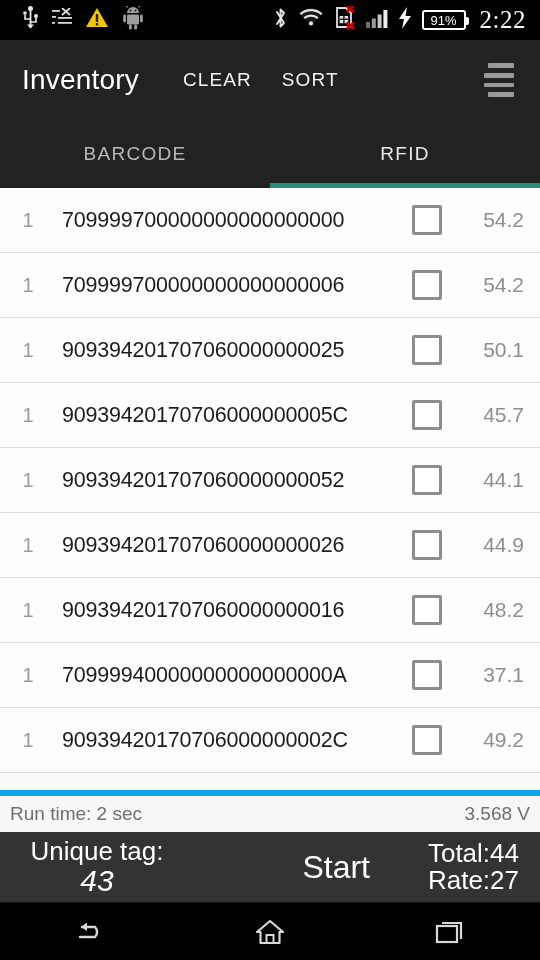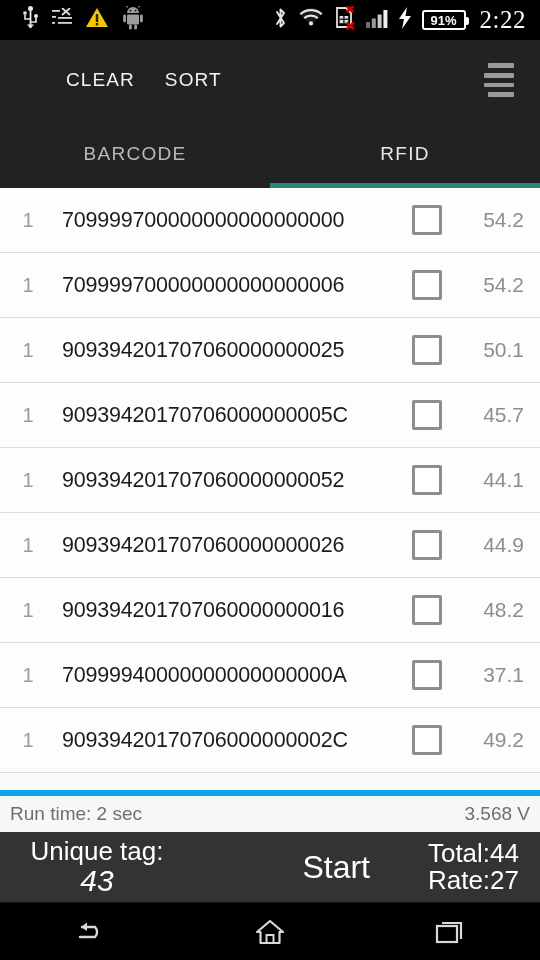--- a/index.html
+++ b/index.html
@@ -25,21 +25,21 @@
   }
   .battpill {
     border:2px solid #fff; border-radius:3px; height:20px; min-width:44px;
     display:flex; align-items:center; justify-content:center; position:relative;
     padding:0 3px;
   }
   .battpill:after{
     content:""; position:absolute; right:-5px; top:5px; width:3px; height:8px;
     background:#fff; border-radius:0 2px 2px 0;
   }
-  .battpill span { color:#fff; font-size:13px; font-weight:bold; line-height:1; }
+  .battpill span { color:#fff; font-size:13px; font-weight:normal; line-height:1; }
 
   
   .actionbar {
     height:80px; background:#222222; flex:0 0 80px;
     display:flex; align-items:center; padding:0 22px;
   }
   .ab-title {
     color:#fff; font-size:28px; font-weight:400; letter-spacing:0.2px;
   }
   .ab-actions { display:flex; align-items:center; gap:30px; margin-left:44px; }
@@ -222,20 +222,21 @@
         </svg>
       </span>
       <span class="battpill">
         <span>91%</span>
       </span>
       <span class="sb-time">2:22</span>
     </div>
   </div>
 
   <div class="actionbar">
+    <div class="ab-title">Inventory</div>
     <div class="ab-actions">
       <div class="ab-action">CLEAR</div>
       <div class="ab-action">SORT</div>
     </div>
     <div class="ab-menu">
       <i></i>
         <i></i>
         <i></i>
         <i></i>
     </div>

